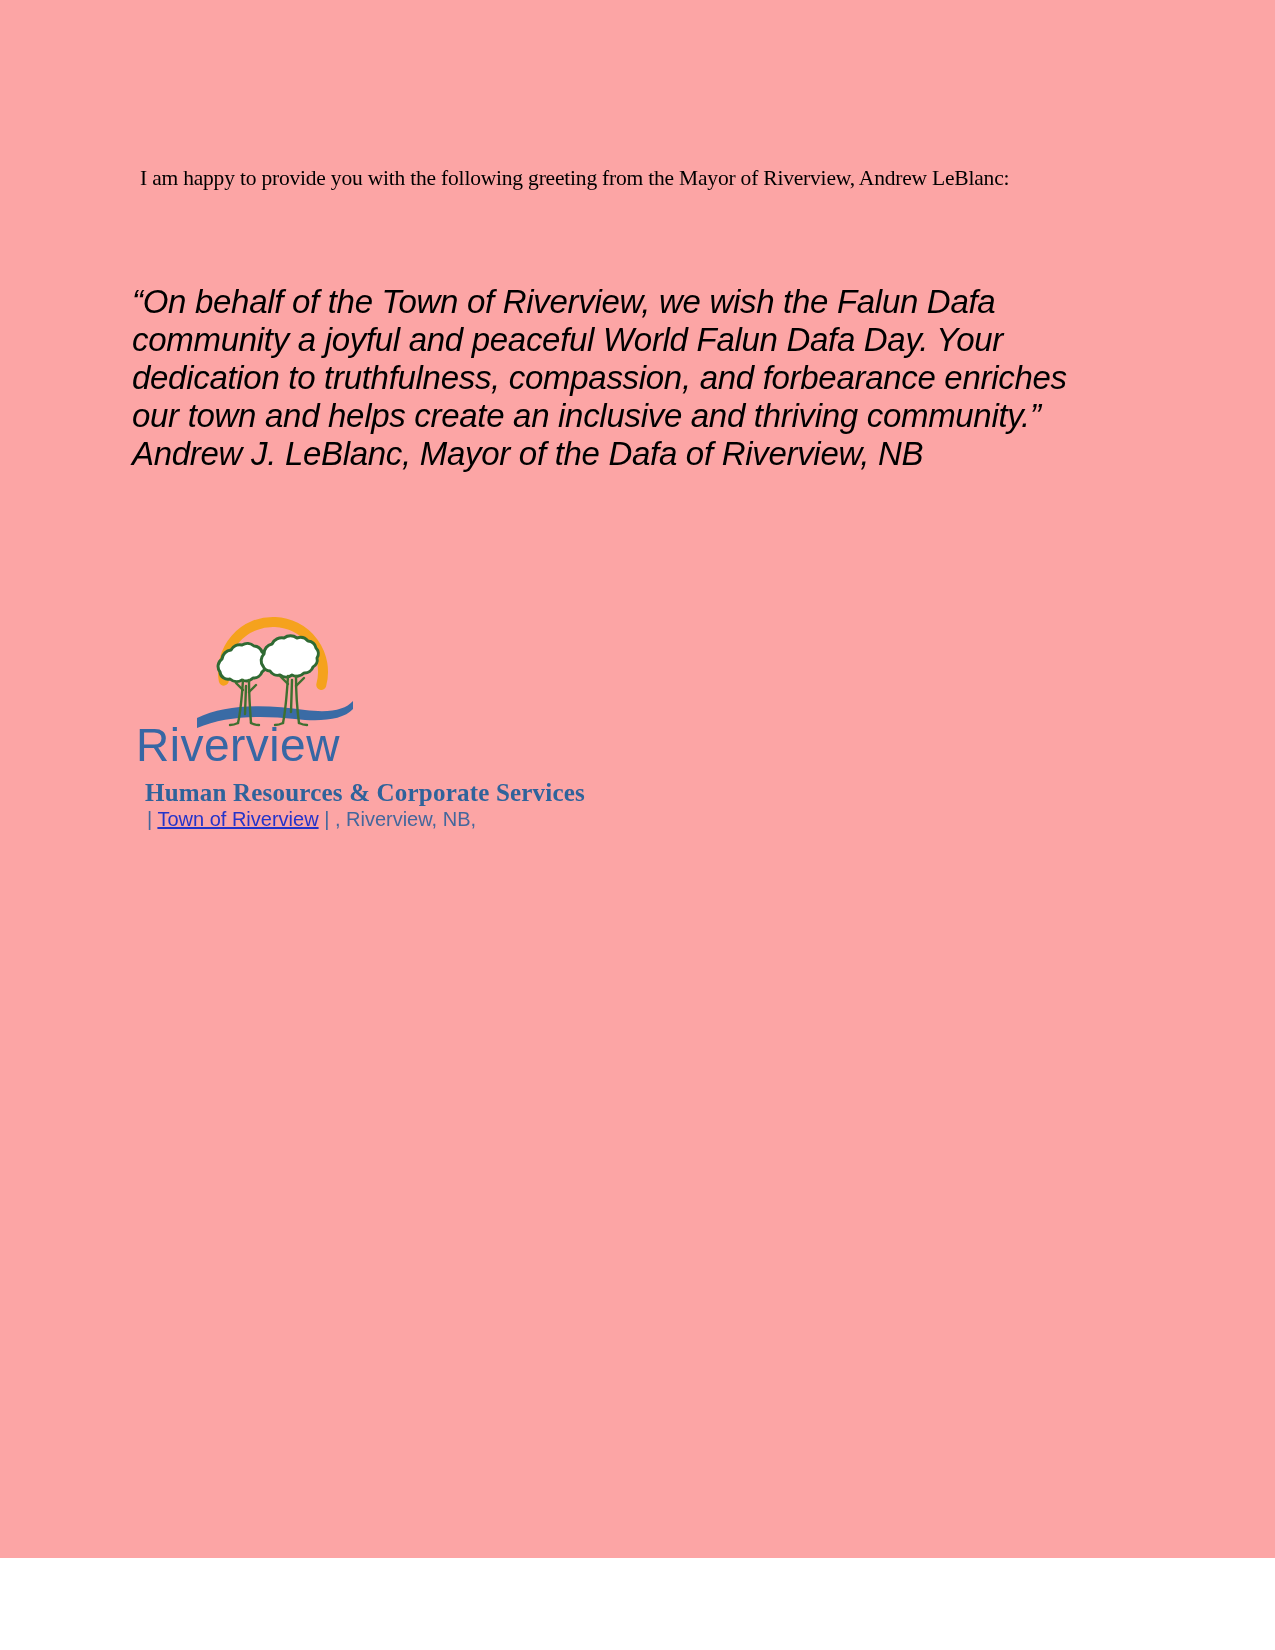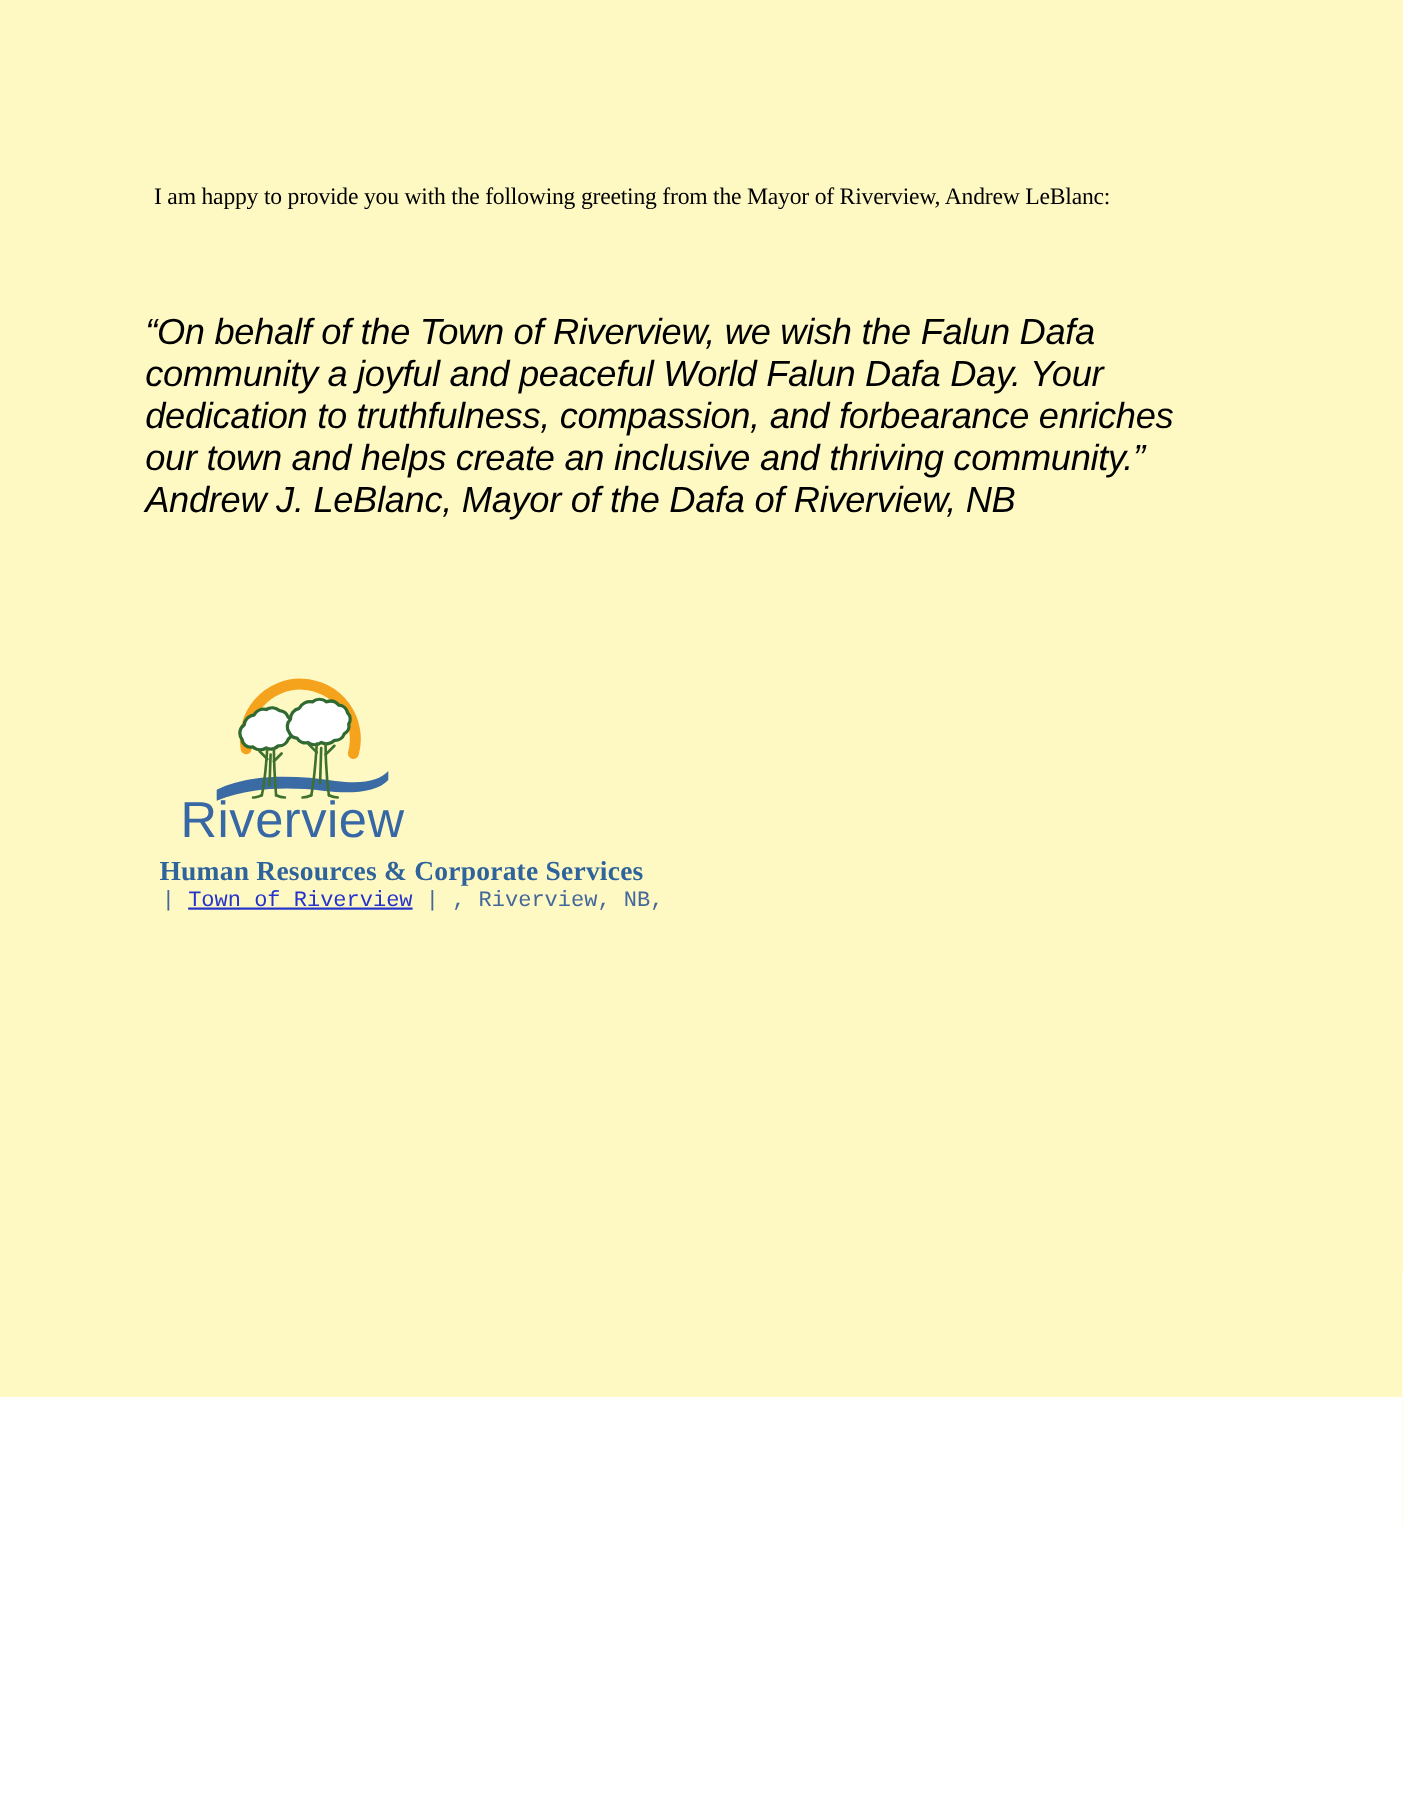--- a/index.html
+++ b/index.html
@@ -3,22 +3,22 @@
 <meta charset="utf-8">
 <style>
   html, body {
     margin: 0;
     padding: 0;
     background: #ffffff;
   }
   .page {
     position: relative;
     width: 1275px;
-    height: 1270px;
-    background: #fef9c3;
+    height: 1558px;
+    background: #fca5a5;
     overflow: hidden;
     font-family: "Liberation Sans", sans-serif;
   }
   .intro {
     position: absolute;
     left: 140px;
     top: 142px;
     width: 910px;
     font-family: "Liberation Serif", serif;
     font-size: 21.5px;
@@ -57,36 +57,36 @@
     position: absolute;
     left: 0px;
     top: 722px;
     font-family: "Liberation Sans", sans-serif;
     font-size: 46px;
     line-height: 1;
     font-weight: 400;
     color: #3767A4;
     letter-spacing: 0.5px;
   }
-  .logo-wordmark { left: 164px; }
+  .logo-wordmark { left: 136px; }
   .department {
     position: absolute;
     left: 145px;
     top: 779px;
     font-family: "Liberation Serif", serif;
     font-size: 25px;
     font-weight: bold;
     color: #2F639B;
     letter-spacing: 0.2px;
   }
   .sig-line {
     position: absolute;
     left: 147px;
     top: 808px;
-    font-family: Liberation Mono, monospace;
+    font-family: Liberation Sans, sans-serif;
     font-size: 20px;
     color: #44679C;
   }
   .sig-link {
     color: #2433C9;
     text-decoration: underline;
     cursor: pointer;
   }
 </style>
 </head>

